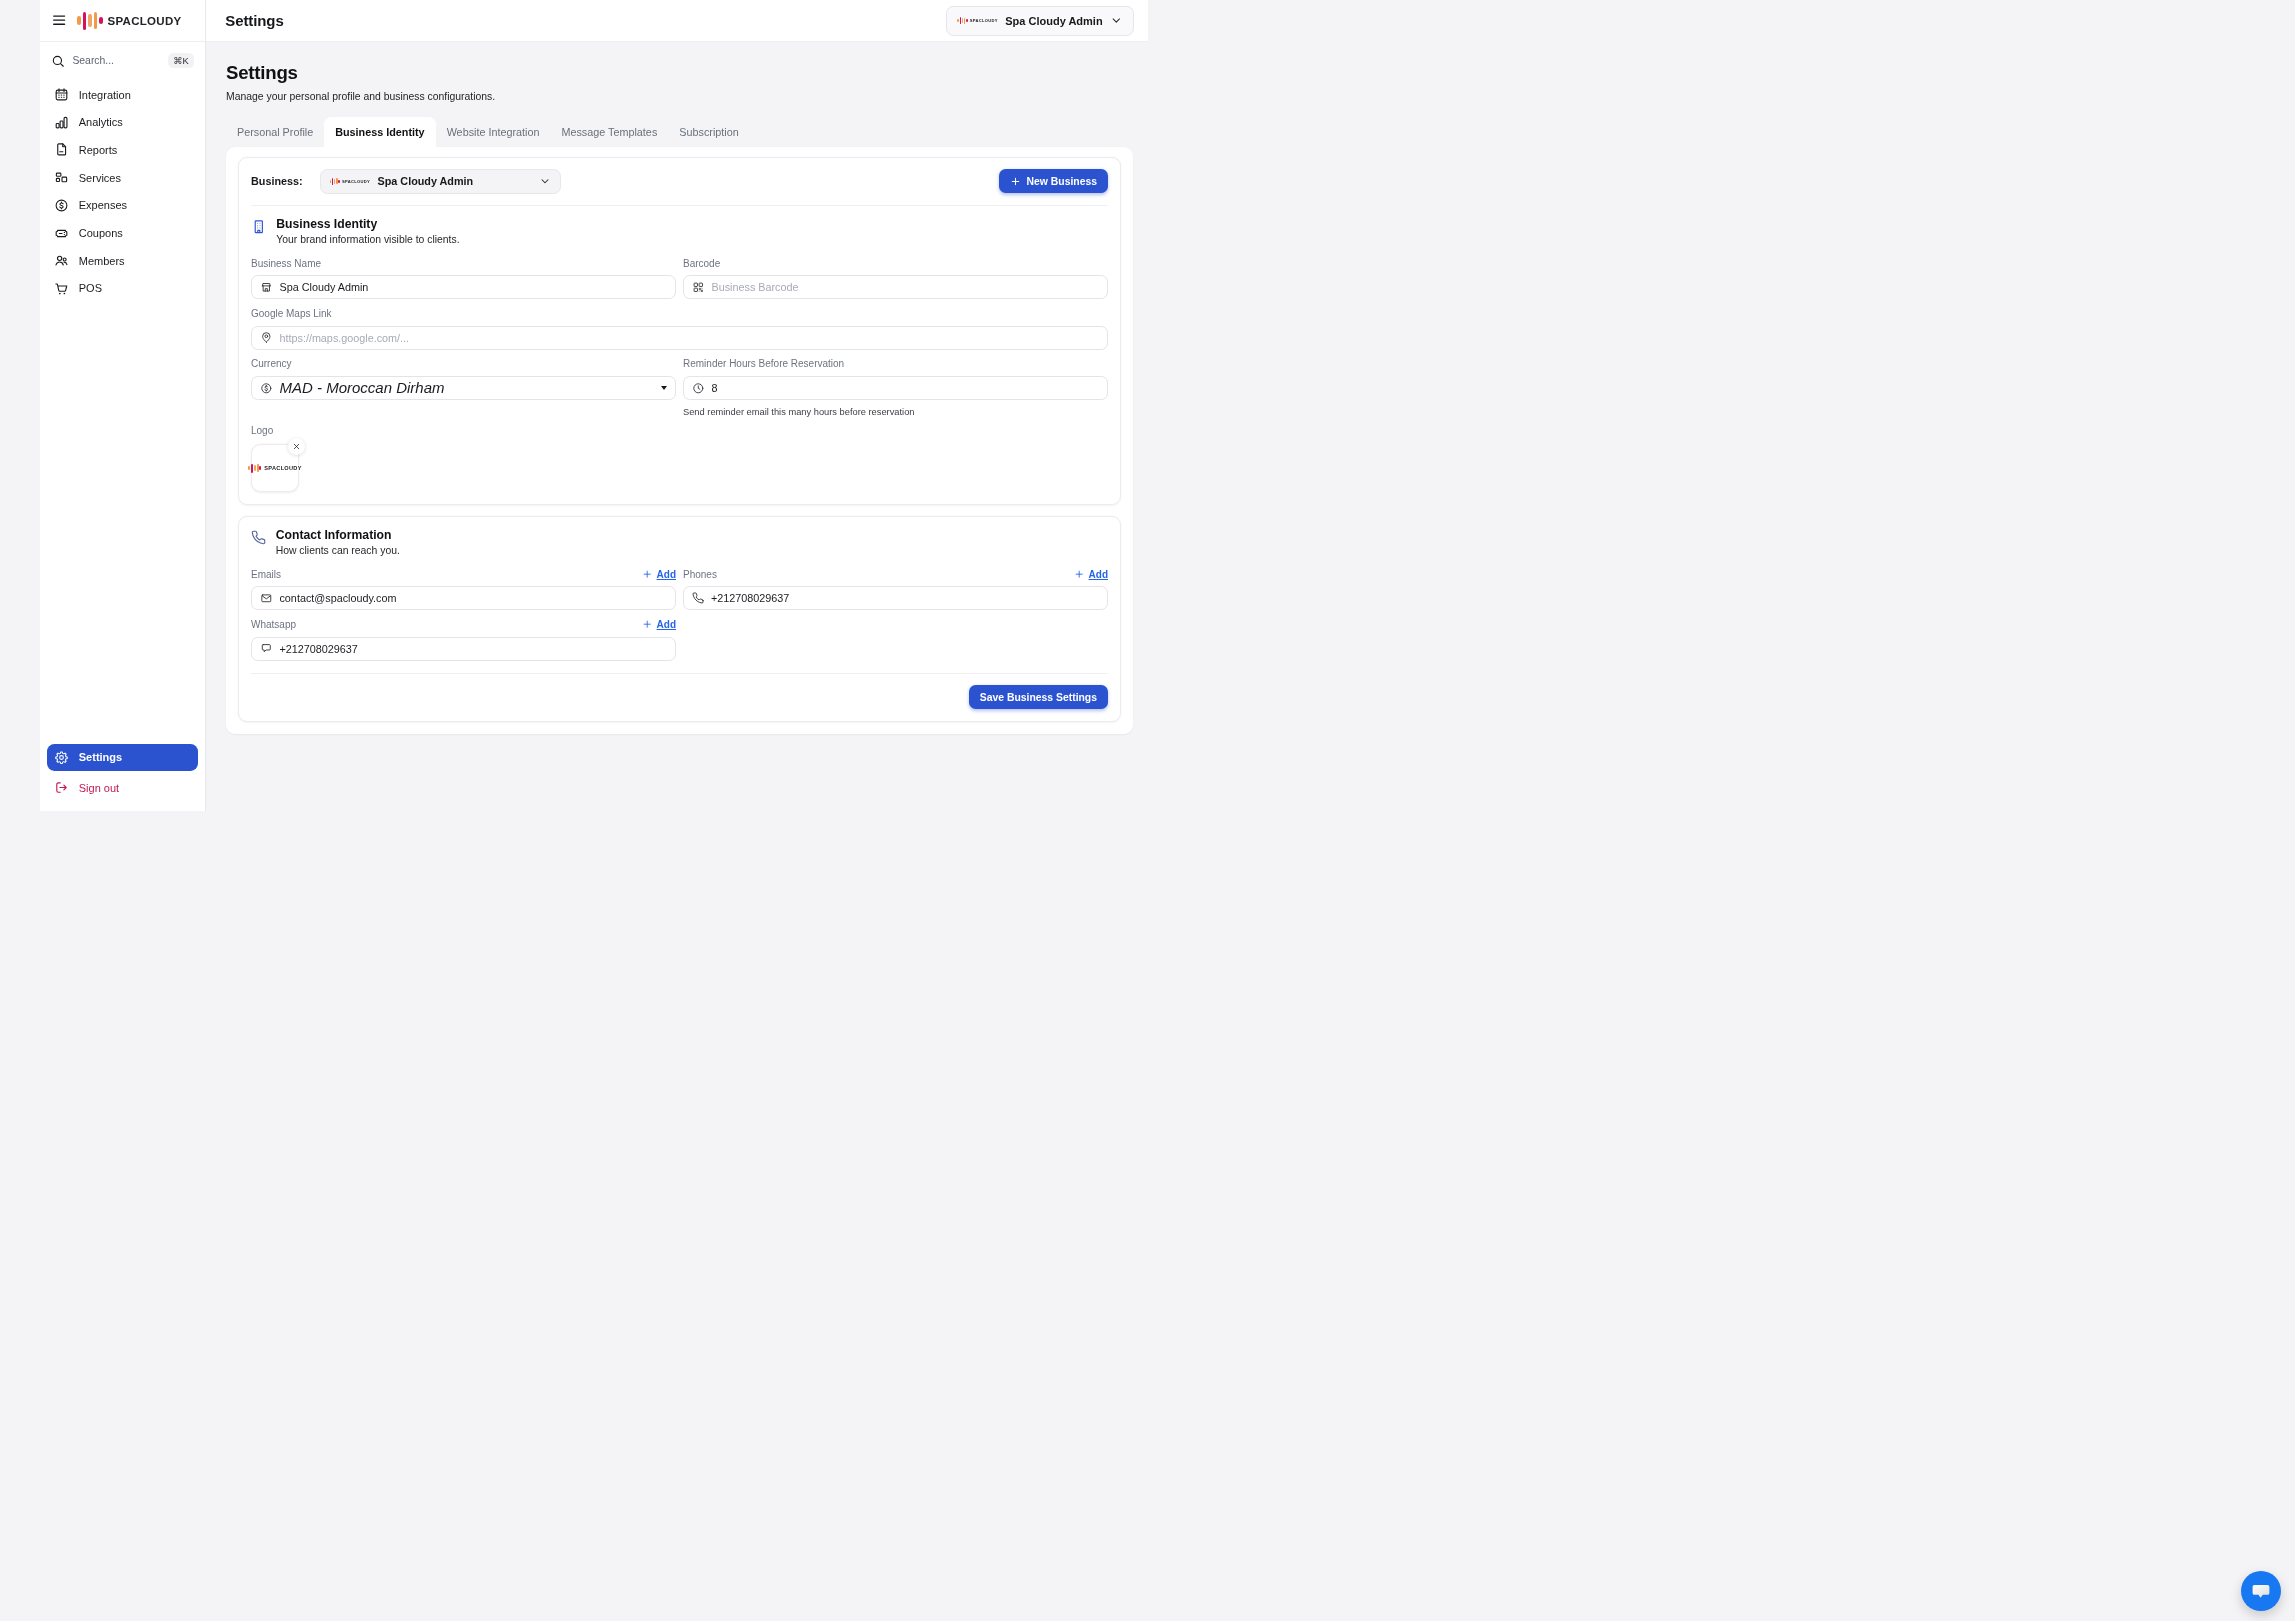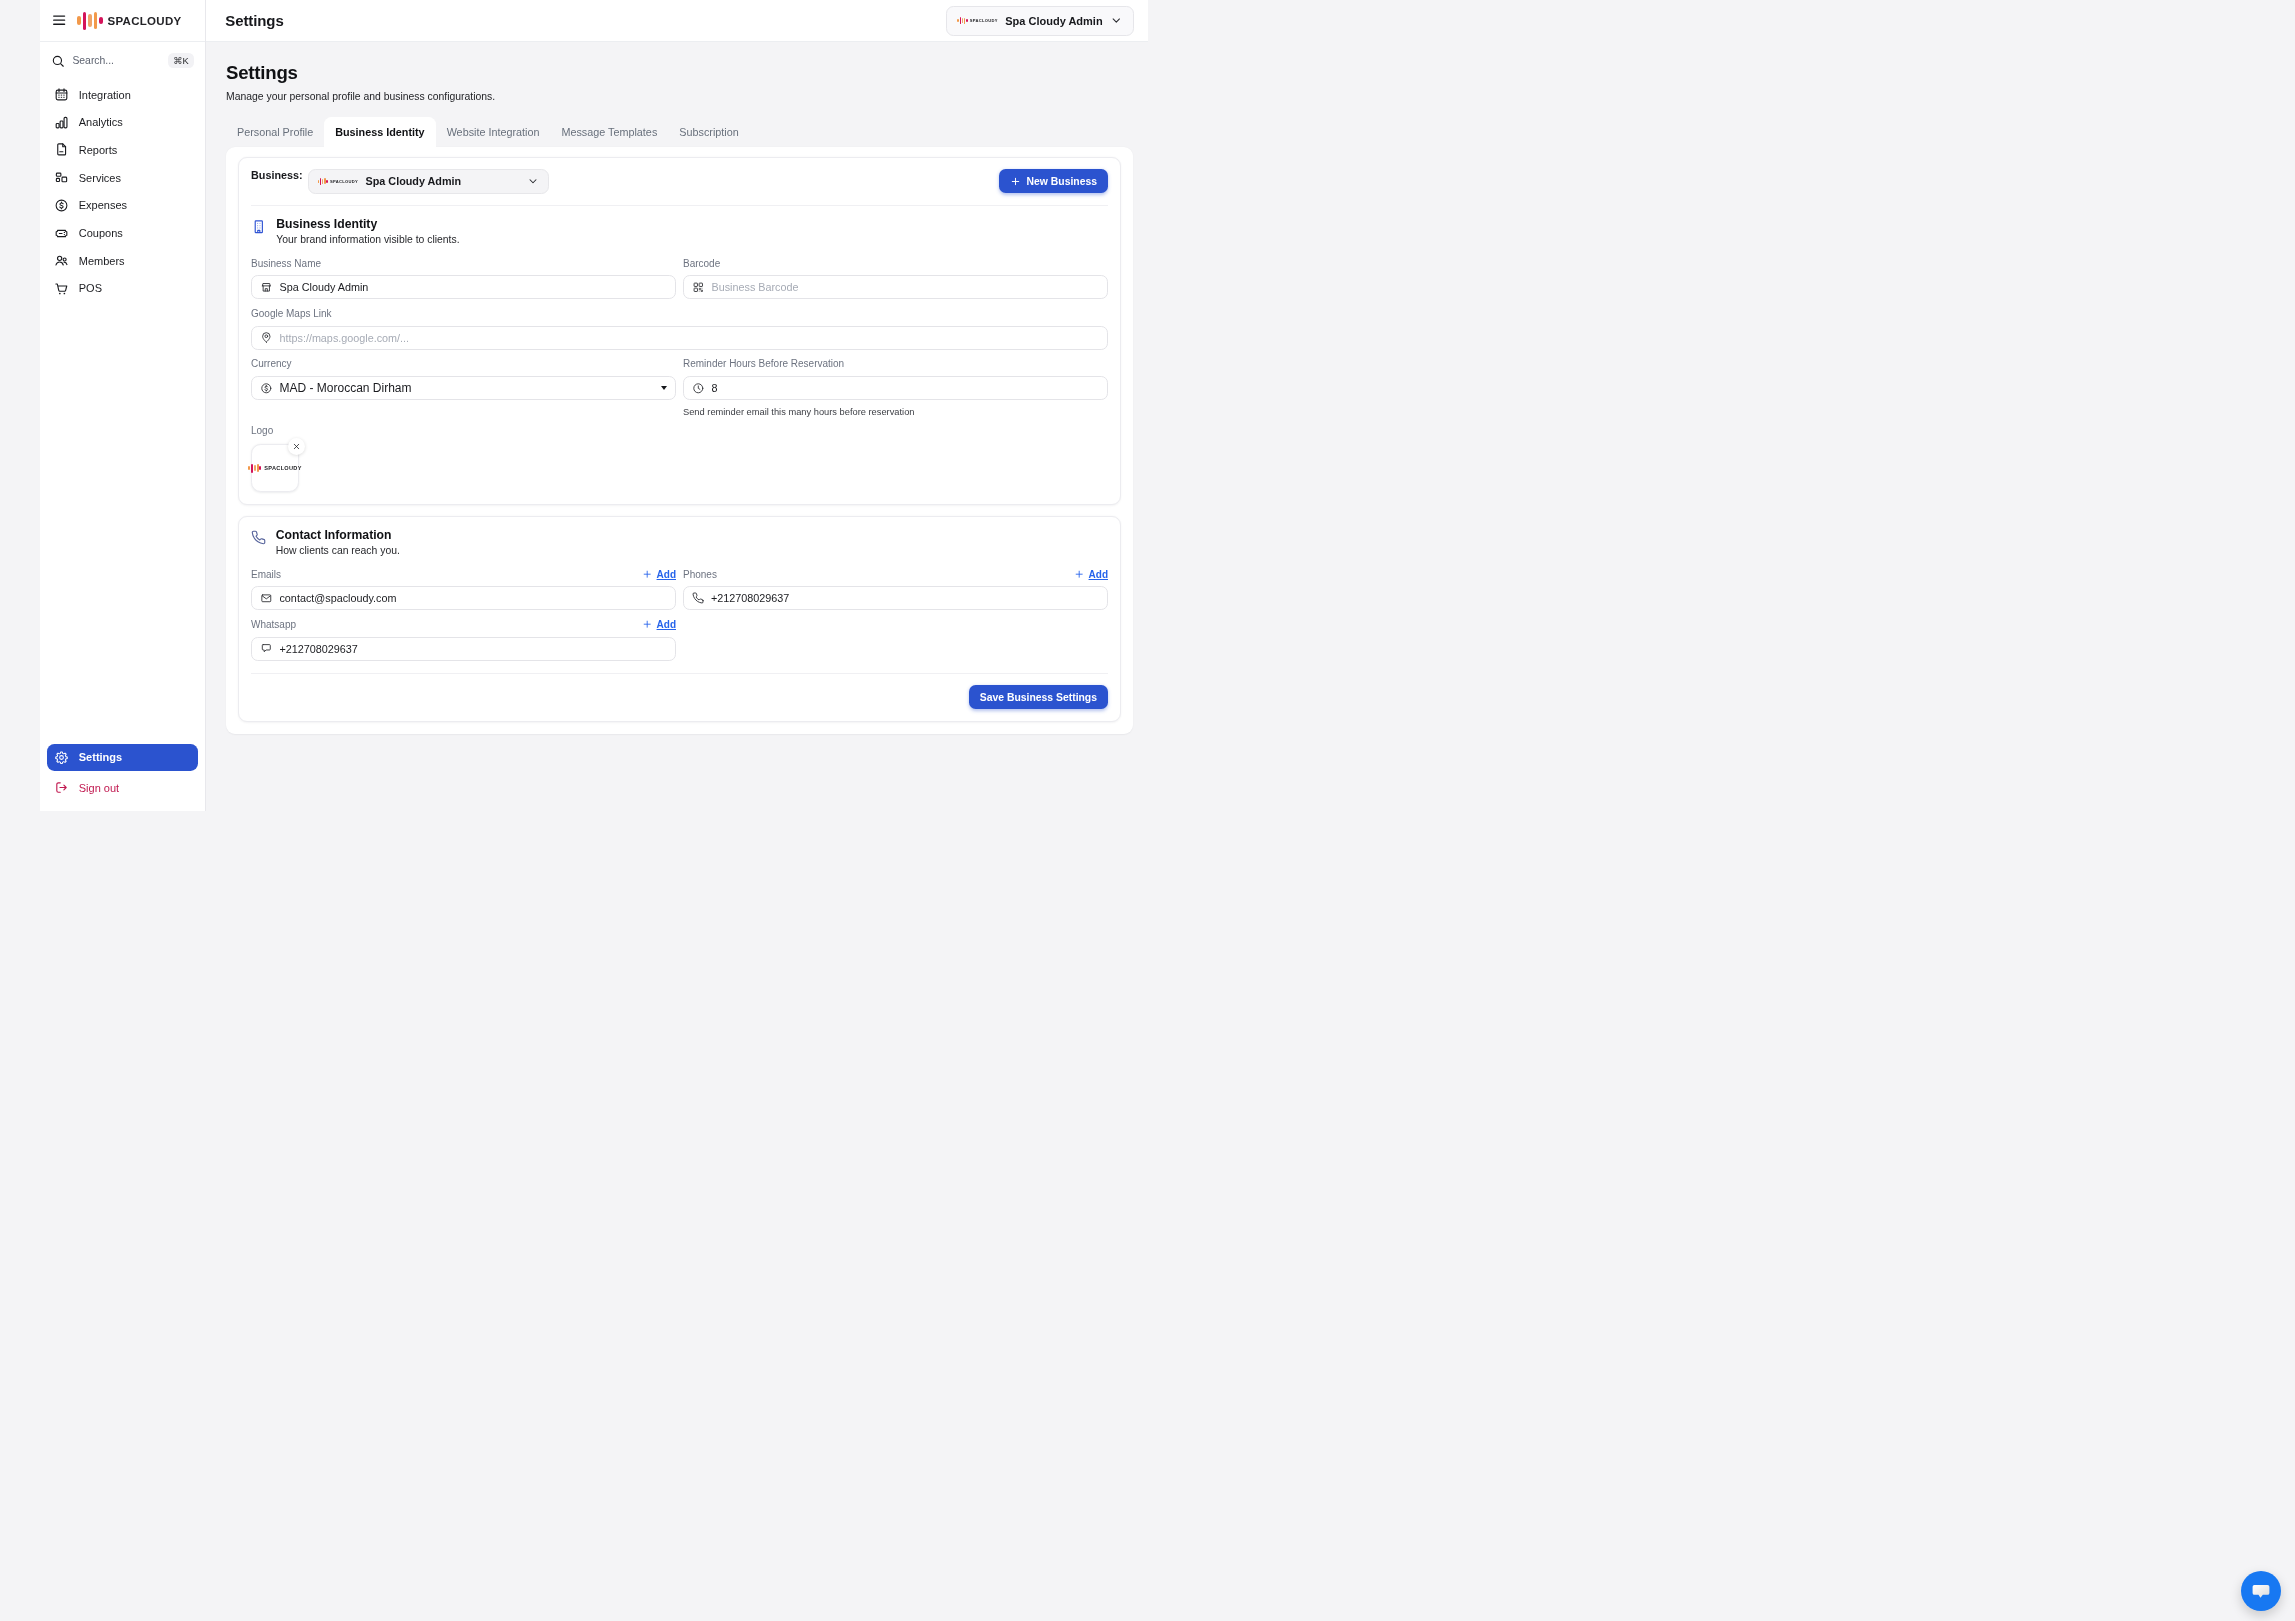--- a/index.html
+++ b/index.html
@@ -54,21 +54,21 @@
   .page-sub { margin-top:7.4px; font-size:10.4px; color:#232428; }
 
   .tabs { display:flex; margin-top:15px; }
   .tab { height:30px; display:flex; align-items:center; padding:0 11px; font-size:10.8px; color:#68707c; background:none; border:none; cursor:pointer; font-family:inherit; }
   .tab--active { background:#fff; border-radius:7.4px 7.4px 0 0; color:#101114; font-weight:600; }
 
   .panel { background:#fff; border-radius:9px; box-shadow:0 0.7px 1.5px rgba(16,24,40,.05); padding:9.7px 12px 12px; }
   .card { border:0.7px solid #ececf0; border-radius:9px; box-shadow:0 0.7px 2.2px rgba(16,24,40,.05); padding:11px 12px 12px; background:#fff; }
   .card + .card { margin-top:10.4px; }
 
-  .biz-row { display:flex; align-items:flex-start; gap:5px; }
+  .biz-row { display:flex; align-items:center; gap:17px; }
   .biz-label { font-size:10.8px; font-weight:700; }
   .biz-select { width:241px; height:24.5px; display:flex; align-items:center; gap:7.4px; padding:0 9px; background:#f4f4f6; border:0.7px solid #e7e7ea; border-radius:7.4px; font-weight:700; font-size:10.8px; cursor:pointer; font-family:inherit; color:#17181c; }
   .biz-select .chev { margin-left:auto; }
   .btn-primary { display:inline-flex; align-items:center; justify-content:center; gap:5.2px; background:#2b53cf; color:#fff; font-weight:700; font-size:10.4px; height:24px; padding:0 11px; border-radius:6.7px; border:none; cursor:pointer; font-family:inherit; box-shadow:0 1.5px 3.7px rgba(43,83,207,.35); }
   .ml-auto { margin-left:auto; }
 
   .divider { border:none; border-top:0.7px solid #f0f0f3; margin:11px 0; }
 
   .section-head { display:flex; gap:9.7px; margin-bottom:11px; }
   .section-icon { margin-top:2.2px; flex:none; }
@@ -379,21 +379,21 @@
               <div class="field-label-row">
                   <span class="field-label">Currency</span>
                 </div>
               <button class="input" style="width:100%; cursor:pointer; font-family:inherit; text-align:left;">
                 <span class="f-icon">
                     <svg width="12.6" height="12.6" viewBox="0 0 24 24" fill="none" stroke="currentColor" stroke-width="1.7" stroke-linecap="round">
                       <circle cx="12" cy="12" r="8.6"></circle>
                       <path d="M14.6 9.3c-.5-.9-1.4-1.4-2.6-1.4-1.4 0-2.5.8-2.5 2 0 2.7 5.1 1.4 5.1 4.1 0 1.2-1.1 2-2.6 2-1.2 0-2.2-.5-2.7-1.5M12 6.6v1.3M12 16v1.3"></path>
                     </svg>
                   </span>
-                <span style="font-size:12px; color:#1b1c20;">MAD - Moroccan Dirham</span>
+                <span style="font-size:15px; color:#1b1c20;font-style:italic;">MAD - Moroccan Dirham</span>
                 <span class="caret-down"></span>
               </button>
             </div>
             <div>
               <div class="field-label-row">
                   <span class="field-label">Reminder Hours Before Reservation</span>
                 </div>
               <div class="input">
                 <span class="f-icon">
                     <svg width="12.6" height="12.6" viewBox="0 0 24 24" fill="none" stroke="currentColor" stroke-width="1.7" stroke-linecap="round" stroke-linejoin="round">

